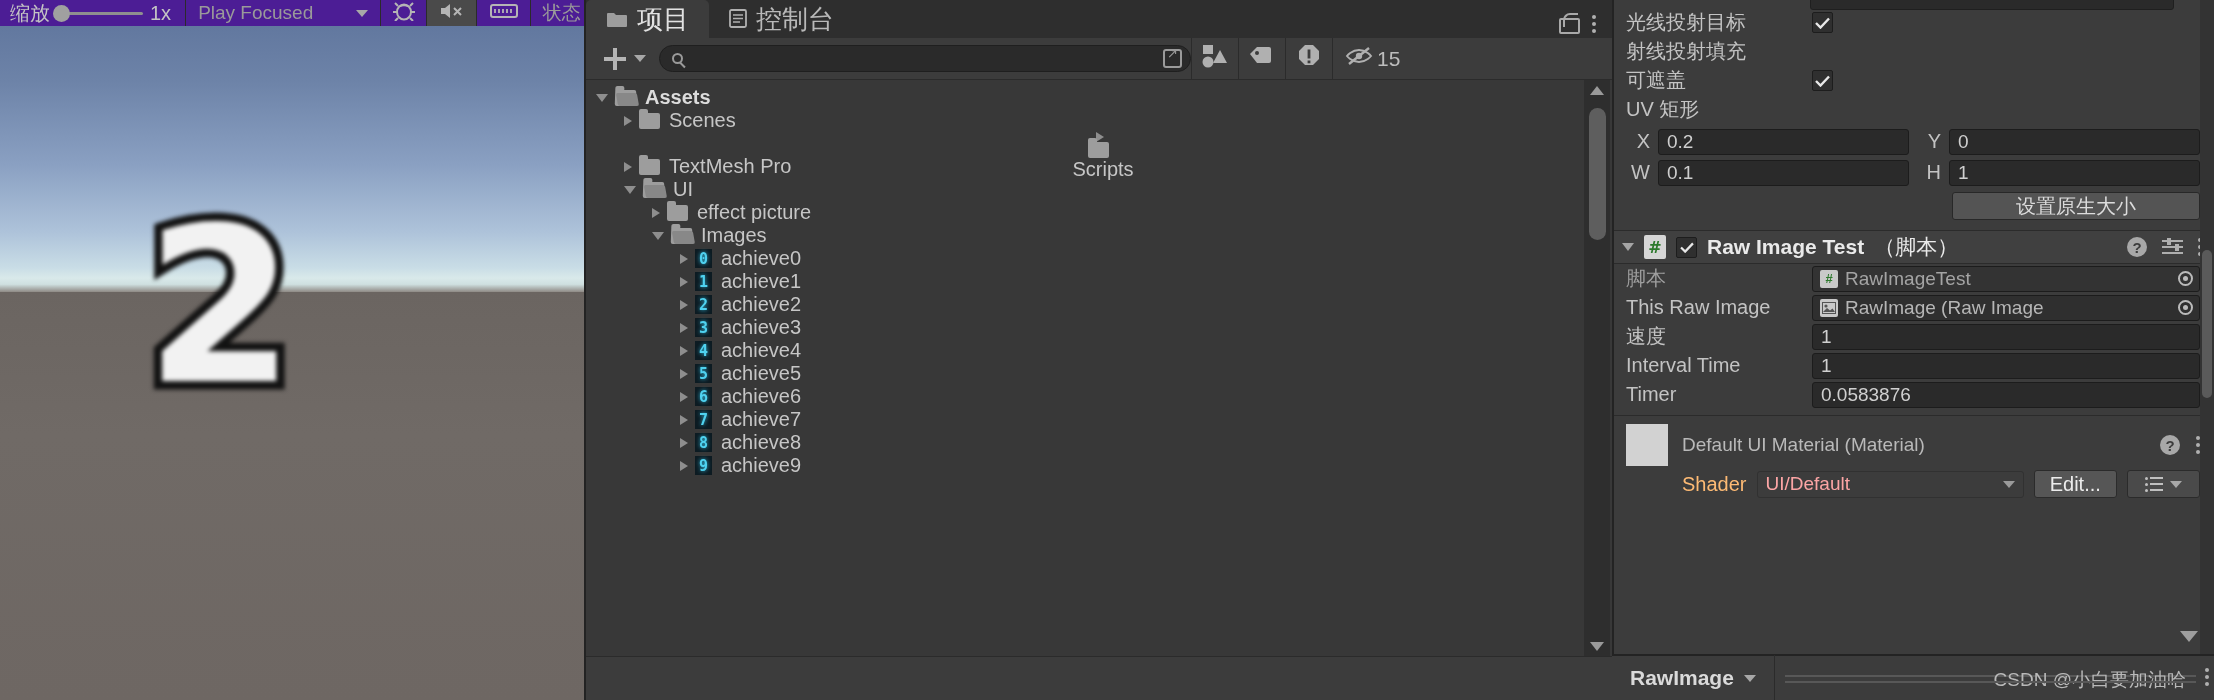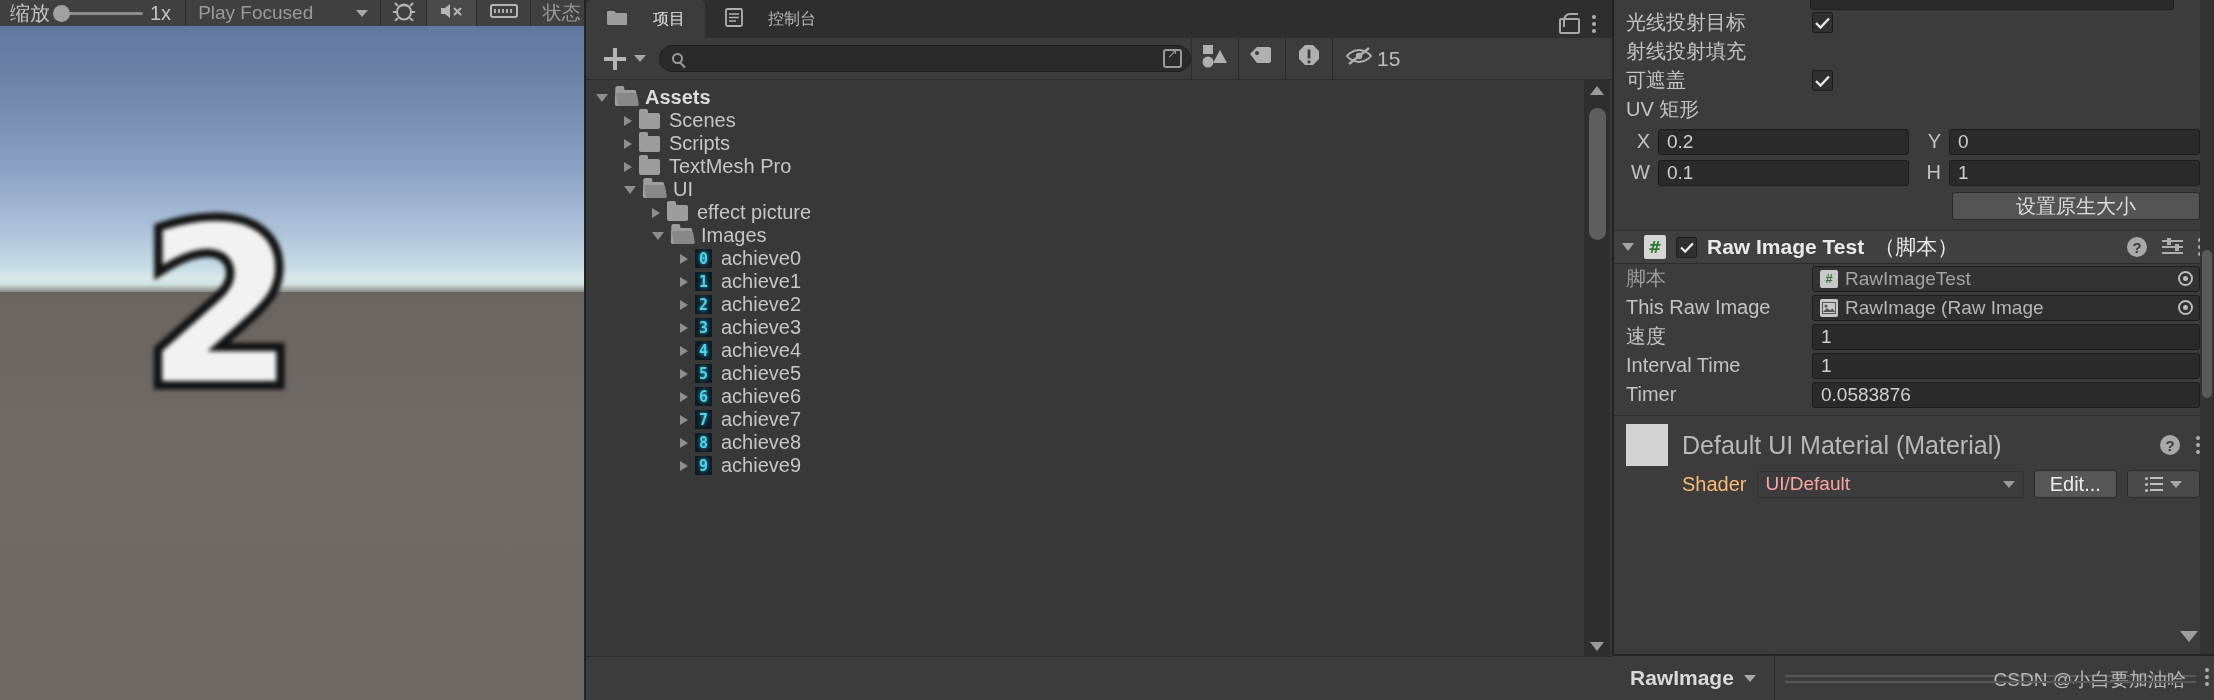--- a/index.html
+++ b/index.html
@@ -5,21 +5,21 @@
   * { margin:0; padding:0; box-sizing:border-box; }
   html,body{ background:#1e1e1e; }
   body{
     width:2214px; height:700px; position:relative; overflow:hidden;
     font-family:"Liberation Sans","DejaVu Sans",sans-serif;
     font-size:20px; color:#c4c4c4; user-select:none;
   }
 
   
   #toolbar{ position:absolute; left:0; top:0; width:824px; height:26px;
-            background:#404040; display:flex; align-items:center; overflow:hidden; }
+            background:#4c1d95; display:flex; align-items:center; overflow:hidden; }
   .tb-cell{ height:26px; display:flex; align-items:center; justify-content:center;
             padding:0 8px; color:#9a9a9a; font-size:19px; border-right:1px solid #2b2b2b;
             white-space:nowrap; position:relative; }
   .tb-cell.active{ background:#4a4a4a; }
   #zoom-group{ display:flex; align-items:center; gap:7px; padding:0 14px 0 10px;
                border-right:1px solid #2b2b2b; height:26px; }
   .slider-track{ width:86px; height:3px; background:#8f8f8f; border-radius:2px; position:relative; }
   .slider-knob{ position:absolute; left:-4px; top:-7px; width:17px; height:17px;
                 border-radius:50%; background:#a0a0a0; }
   #toolbar-sep{ position:absolute; left:0; top:26px; width:584px; height:4px; background:#5c7aa8; }
@@ -38,22 +38,22 @@
         display:flex; align-items:center; justify-content:center;
         font-family:"DejaVu Sans",sans-serif; font-weight:bold; font-size:215px; line-height:1;
         color:#f2f2f2; -webkit-text-stroke:17px #121212; paint-order:stroke fill;
         filter:blur(2.2px); }
 
   
   #project-panel{ position:absolute; left:584px; top:0; width:1028px; height:700px;
                   background:#383838; border-left:2px solid #232323; }
   #proj-tabbar{ height:38px; background:#2e2e2e; display:flex; align-items:flex-end;
                 position:relative; }
-  .ptab{ height:38px; display:flex; align-items:center; gap:25px; padding:0 20px;
-         font-size:16px; color:#b8b8b8; }
+  .ptab{ height:38px; display:flex; align-items:center; gap:9px; padding:0 20px;
+         font-size:26px; color:#b8b8b8; }
   .ptab.active{ background:#3c3c3c; color:#e2e2e2; border-top-left-radius:5px; border-top-right-radius:5px; }
   #tabbar-right{ margin-left:auto; display:flex; align-items:center; gap:16px; padding:0 16px 4px 0; }
   .lock-ico{ width:17px; height:21px; position:relative; }
   .lock-ico::before{ content:""; position:absolute; left:0; bottom:0; width:17px; height:12px;
                      border:2.2px solid #a9a9a9; border-radius:2px; }
   .lock-ico::after{ content:""; position:absolute; left:4px; top:0; width:13px; height:12px;
                     border:2.2px solid #a9a9a9; border-bottom:none; border-right:none;
                     border-top-left-radius:7px; }
   .kebab{ display:flex; flex-direction:column; gap:3px; }
   .kebab i{ width:4px; height:4px; background:#b0b0b0; border-radius:50%; display:block; }
@@ -169,21 +169,21 @@
             display:flex; align-items:center; justify-content:center; }
   .dot-btn .ring{ width:15px; height:15px; border:2px solid #bbb; border-radius:50%;
                   display:flex; align-items:center; justify-content:center; }
   .dot-btn .ring::after{ content:""; width:5px; height:5px; background:#bbb; border-radius:50%; }
   .valfield{ flex:1; height:26px; background:#2a2a2a; border:1px solid #1c1c1c; border-radius:3px;
              display:flex; align-items:center; padding:0 8px; font-size:19px; color:#d0d0d0; }
 
   #material-block{ border-top:1px solid #2b2b2b; margin-top:6px; padding:8px 0 0 0; position:relative; }
   #mat-head{ display:flex; align-items:center; gap:14px; padding:0 14px 0 12px; height:42px; }
   #mat-swatch{ width:42px; height:42px; background:#d2d2d2; flex:0 0 auto; }
-  #mat-name{ font-size:25px; color:#b9b9b9; }
+  #mat-name{ font-size:19px; color:#b9b9b9; }
   #shader-row{ display:flex; align-items:center; gap:10px; padding:4px 14px 0 68px; }
   #shader-lbl{ font-size:20px; color:#fdba74; }
   #shader-dd{ width:270px; height:27px; background:#3c3c3c; border:1px solid #313131; border-radius:3px;
               display:flex; align-items:center; padding:0 8px; font-size:19px; color:#fca5a5; }
   #shader-dd .caret-dn{ margin-left:auto; border-top-color:#9a9a9a; }
   #edit-btn{ width:84px; height:28px; background:#565656; border:1px solid #2b2b2b; border-radius:3px;
              display:flex; align-items:center; justify-content:center; font-size:20px; color:#ececec; }
   #list-btn{ width:74px; height:28px; background:#4a4a4a; border:1px solid #2b2b2b; border-radius:3px;
              display:flex; align-items:center; justify-content:center; gap:7px; }
   .list-ico{ width:18px; height:14px; position:relative; }
@@ -355,21 +355,21 @@
       <div class="trow root" style="padding-left: 10px;">
         <span class="tri open"></span>
         <span class="folder open"></span>
         <span>Assets</span>
       </div>
       <div class="trow" style="padding-left: 38px;">
         <span class="tri"></span>
         <span class="folder"></span>
         <span>Scenes</span>
       </div>
-      <div class="trow" style="padding-left: 38px;">
+      <div class="trow" style="padding-left: 38px; flex-direction: column;">
         <span class="tri"></span>
         <span class="folder"></span>
         <span>Scripts</span>
       </div>
       <div class="trow" style="padding-left: 38px;">
         <span class="tri"></span>
         <span class="folder"></span>
         <span>TextMesh Pro</span>
       </div>
       <div class="trow" style="padding-left: 38px;">

